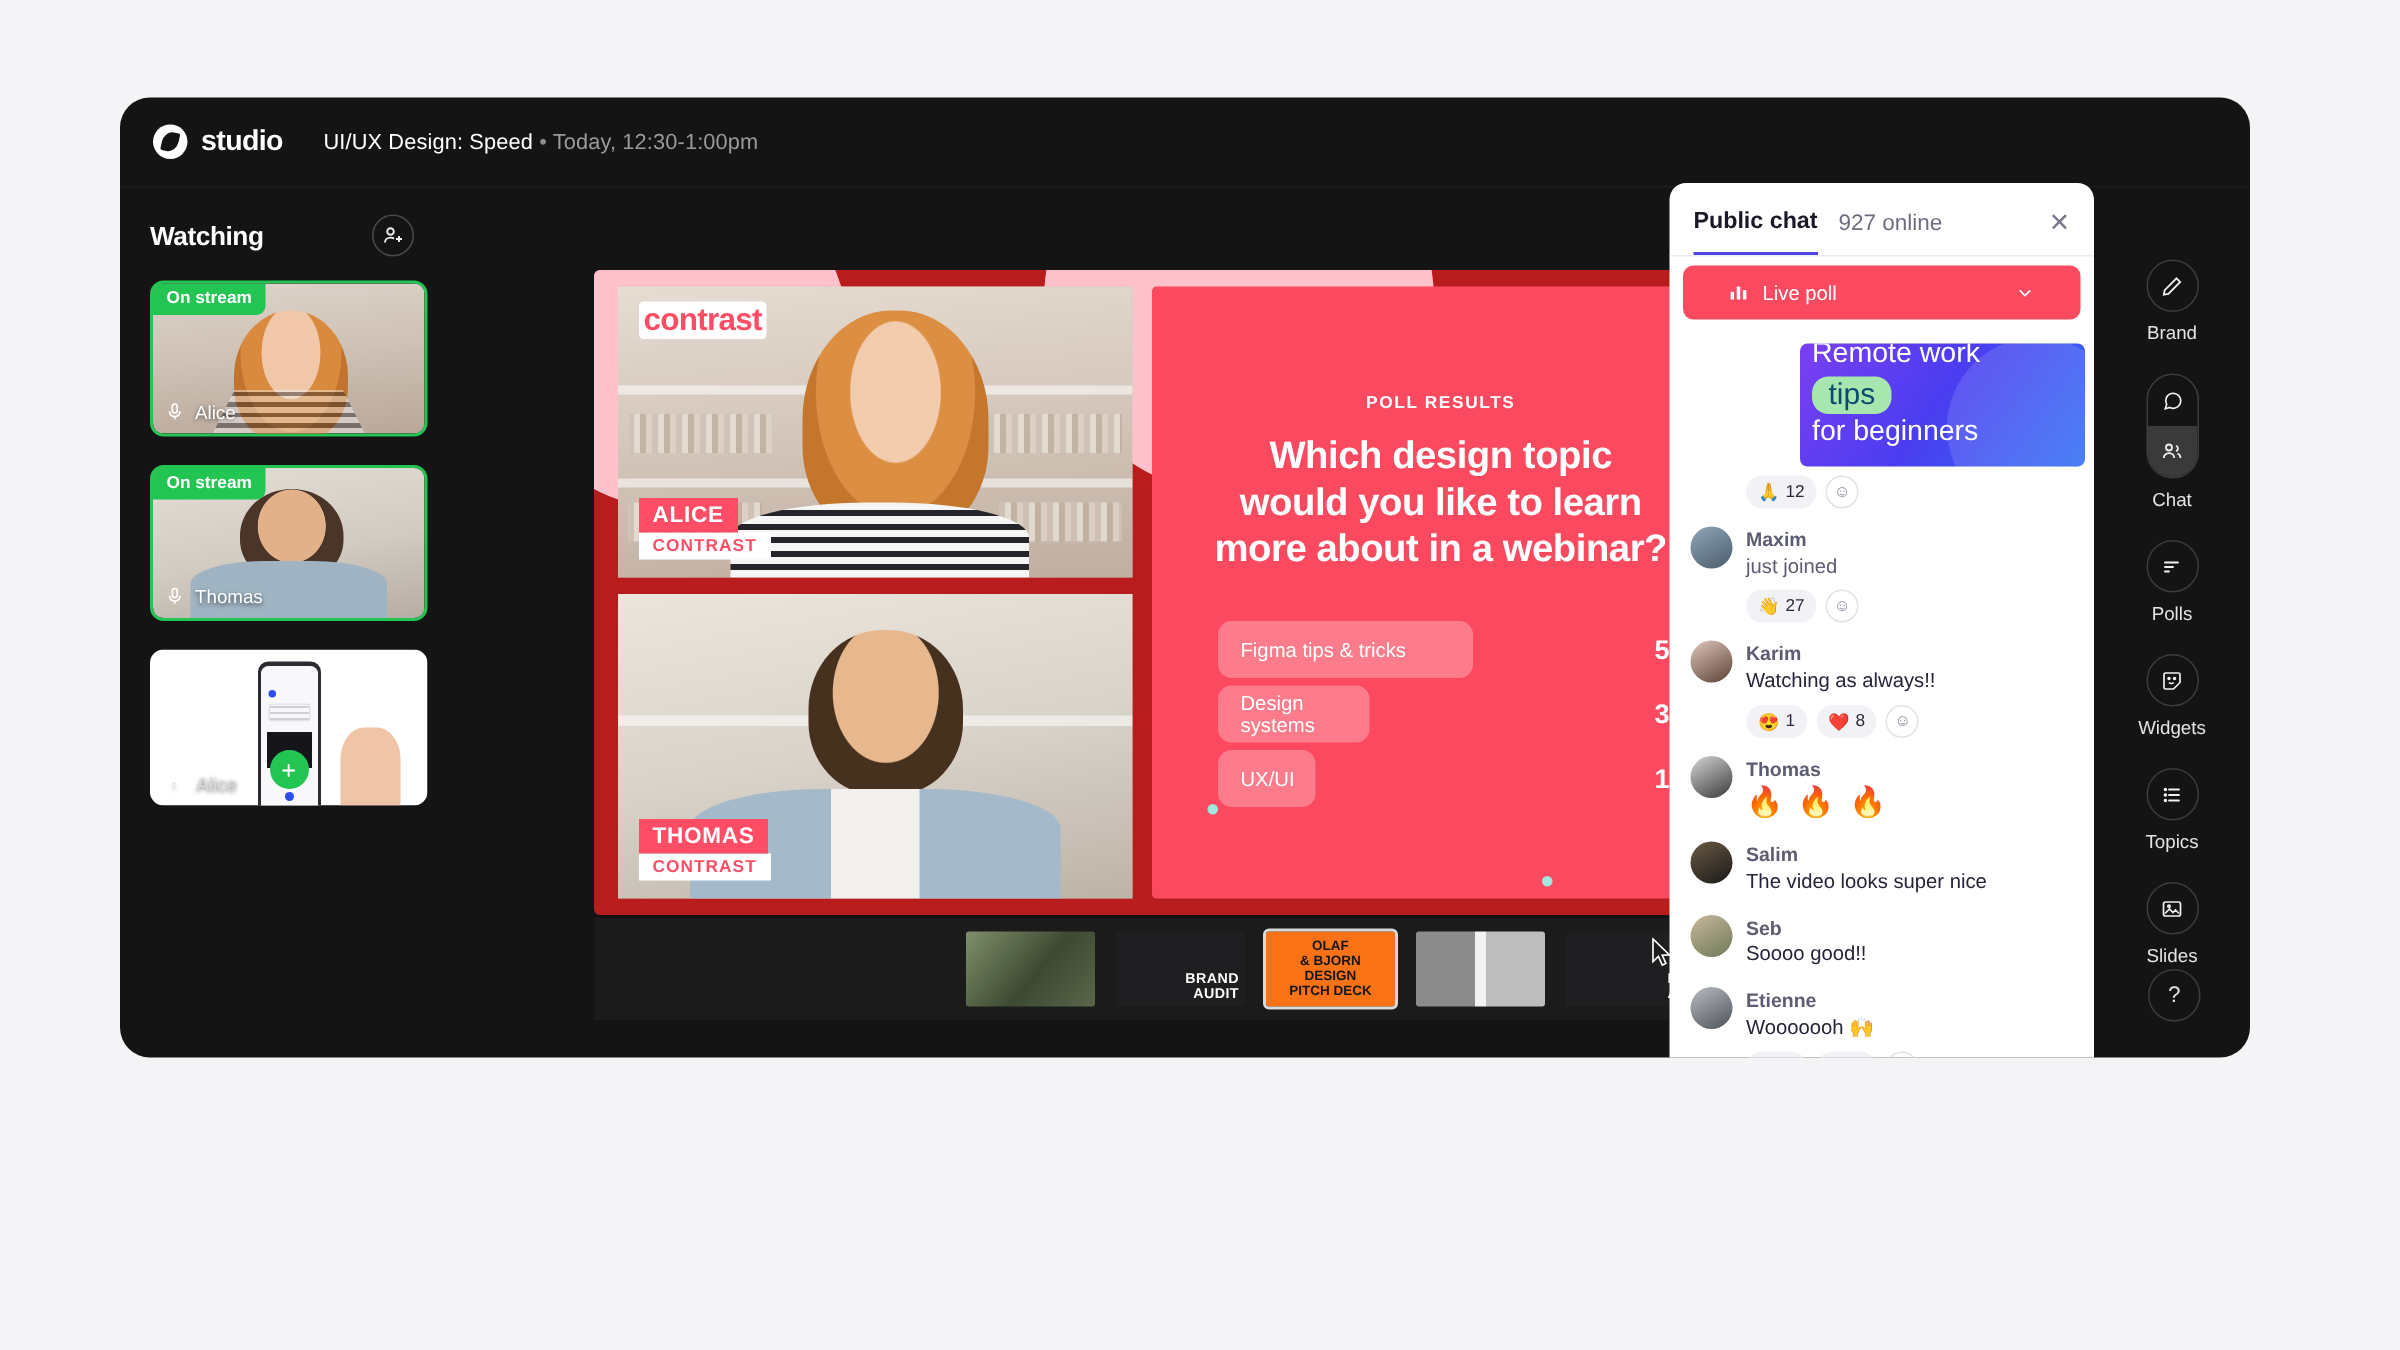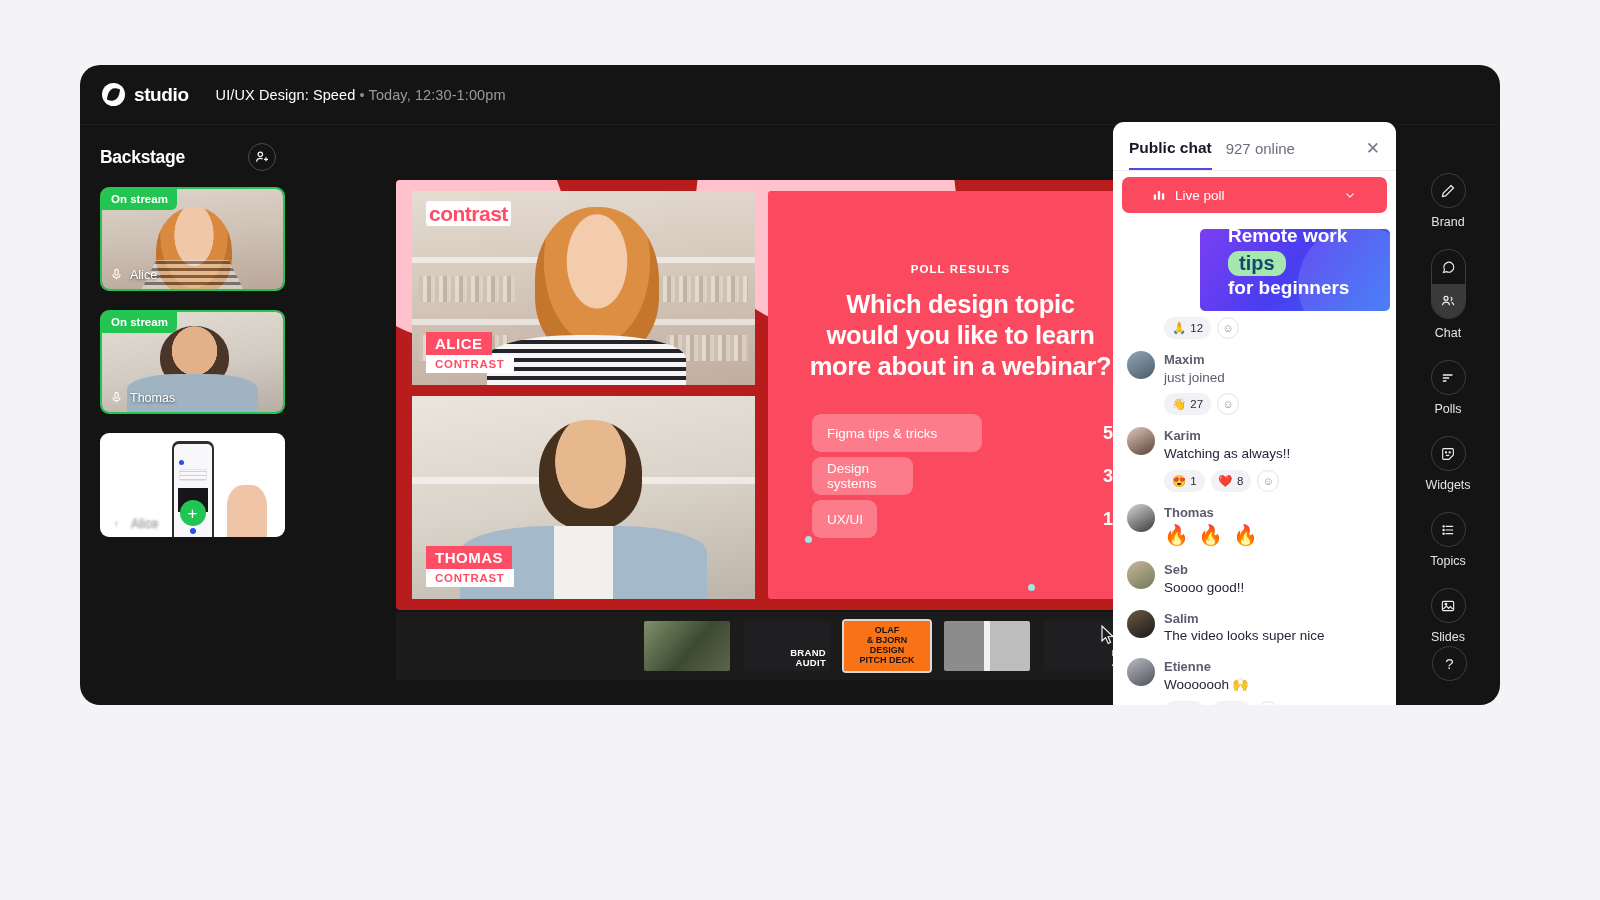--- a/index.html
+++ b/index.html
@@ -174,21 +174,21 @@
   .chat-divider { height:1px; background:#ececf1; }
   .live-poll { margin:6px 9px 0; background:#fb4a5f; border-radius:7px; height:36px;
       display:flex; align-items:center; padding:0 30px; color:#fff; font-size:13.5px;
       cursor:pointer; position:relative; z-index:5; }
   .chat-body { flex:1; overflow:hidden; padding:0 14px; margin-top:-36px; padding-top:40px; }
   .poster { margin:0 0 0 36px; width:190px; height:82px; border-radius:5px;
       background:linear-gradient(125deg,#7b3ff2 0%,#4a3df0 48%,#2f6ef5 100%);
       position:relative; overflow:hidden; }
   .poster::after { content:""; position:absolute; right:-28px; bottom:-34px; width:120px; height:120px;
       border-radius:50%; background:rgba(255,255,255,.13); }
-  .poster-l { position:absolute; left:28px; color:#fff; font-weight:bold; }
+  .poster-l { position:absolute; left:8px; color:#fff; font-weight:normal; }
   .msg { display:flex; gap:9px; margin-top:12px; }
   .avatar { width:28px; height:28px; border-radius:50%; flex:none; background:#cfcfda; }
   .msg-body { flex:1; min-width:0; }
   .msg-name { font-size:13px; color:#5c5c72; font-weight:bold; line-height:1.35; }
   .msg-text { font-size:13.5px; color:#24243a; line-height:1.4; }
   .msg-text.big { font-size:20px; letter-spacing:2px; }
   .reactions { display:flex; gap:6px; margin-top:6px; }
   .react { background:#f2f2f6; border-radius:13px; height:22px; padding:0 8px;
       display:flex; align-items:center; gap:4px; font-size:11.5px; color:#2a2a3c; cursor:pointer; }
   .react-add { width:22px; height:22px; border-radius:50%; border:1px solid #e2e2ea;
@@ -229,21 +229,21 @@
     </div>
     <div id="session-title">
       <span>UI/UX Design: Speed</span>
       <span class="sep">•</span>
       <span class="when">Today, 12:30-1:00pm</span>
     </div>
   </div>
 
   <div id="backstage">
     <div class="bs-head">
-      <div class="bs-title">Backstage</div>
+      <div class="bs-title">Watching</div>
       <div class="bs-add">
         <svg width="16" height="16" viewBox="0 0 24 24" fill="none" stroke="#f0f0f0" stroke-width="1.9">
           <circle cx="9.5" cy="8" r="3.3"></circle>
             <path d="M4 19c0-3.1 2.4-4.9 5.5-4.9 1.4 0 2.6.4 3.6 1"></path>
           <path d="M18 12.5v6M15 15.5h6"></path>
         </svg>
       </div>
     </div>
 
     <div class="bs-card live">
@@ -521,32 +521,32 @@
 
       <div class="msg">
         <div class="avatar" style="background:linear-gradient(150deg,#d6d6d6,#3a3a3a);"></div>
         <div class="msg-body">
           <div class="msg-name">Thomas</div>
           <div class="msg-text big">🔥 🔥 🔥</div>
         </div>
       </div>
 
       <div class="msg">
+        <div class="avatar" style="background:linear-gradient(150deg,#6b5a44,#191919);"></div>
+        <div class="msg-body">
+          <div class="msg-name">Salim</div>
+          <div class="msg-text">The video looks super nice</div>
+        </div>
+      </div>
+
+      <div class="msg">
         <div class="avatar" style="background:linear-gradient(150deg,#c9b79c,#6e7a58);"></div>
         <div class="msg-body">
           <div class="msg-name">Seb</div>
           <div class="msg-text">Soooo good!!</div>
-        </div>
-      </div>
-
-      <div class="msg">
-        <div class="avatar" style="background:linear-gradient(150deg,#6b5a44,#191919);"></div>
-        <div class="msg-body">
-          <div class="msg-name">Salim</div>
-          <div class="msg-text">The video looks super nice</div>
         </div>
       </div>
 
       <div class="msg">
         <div class="avatar" style="background:linear-gradient(150deg,#b9bcc2,#4e5358);"></div>
         <div class="msg-body">
           <div class="msg-name">Etienne</div>
           <div class="msg-text">Wooooooh 🙌</div>
           <div class="reactions">
             <div class="react">

